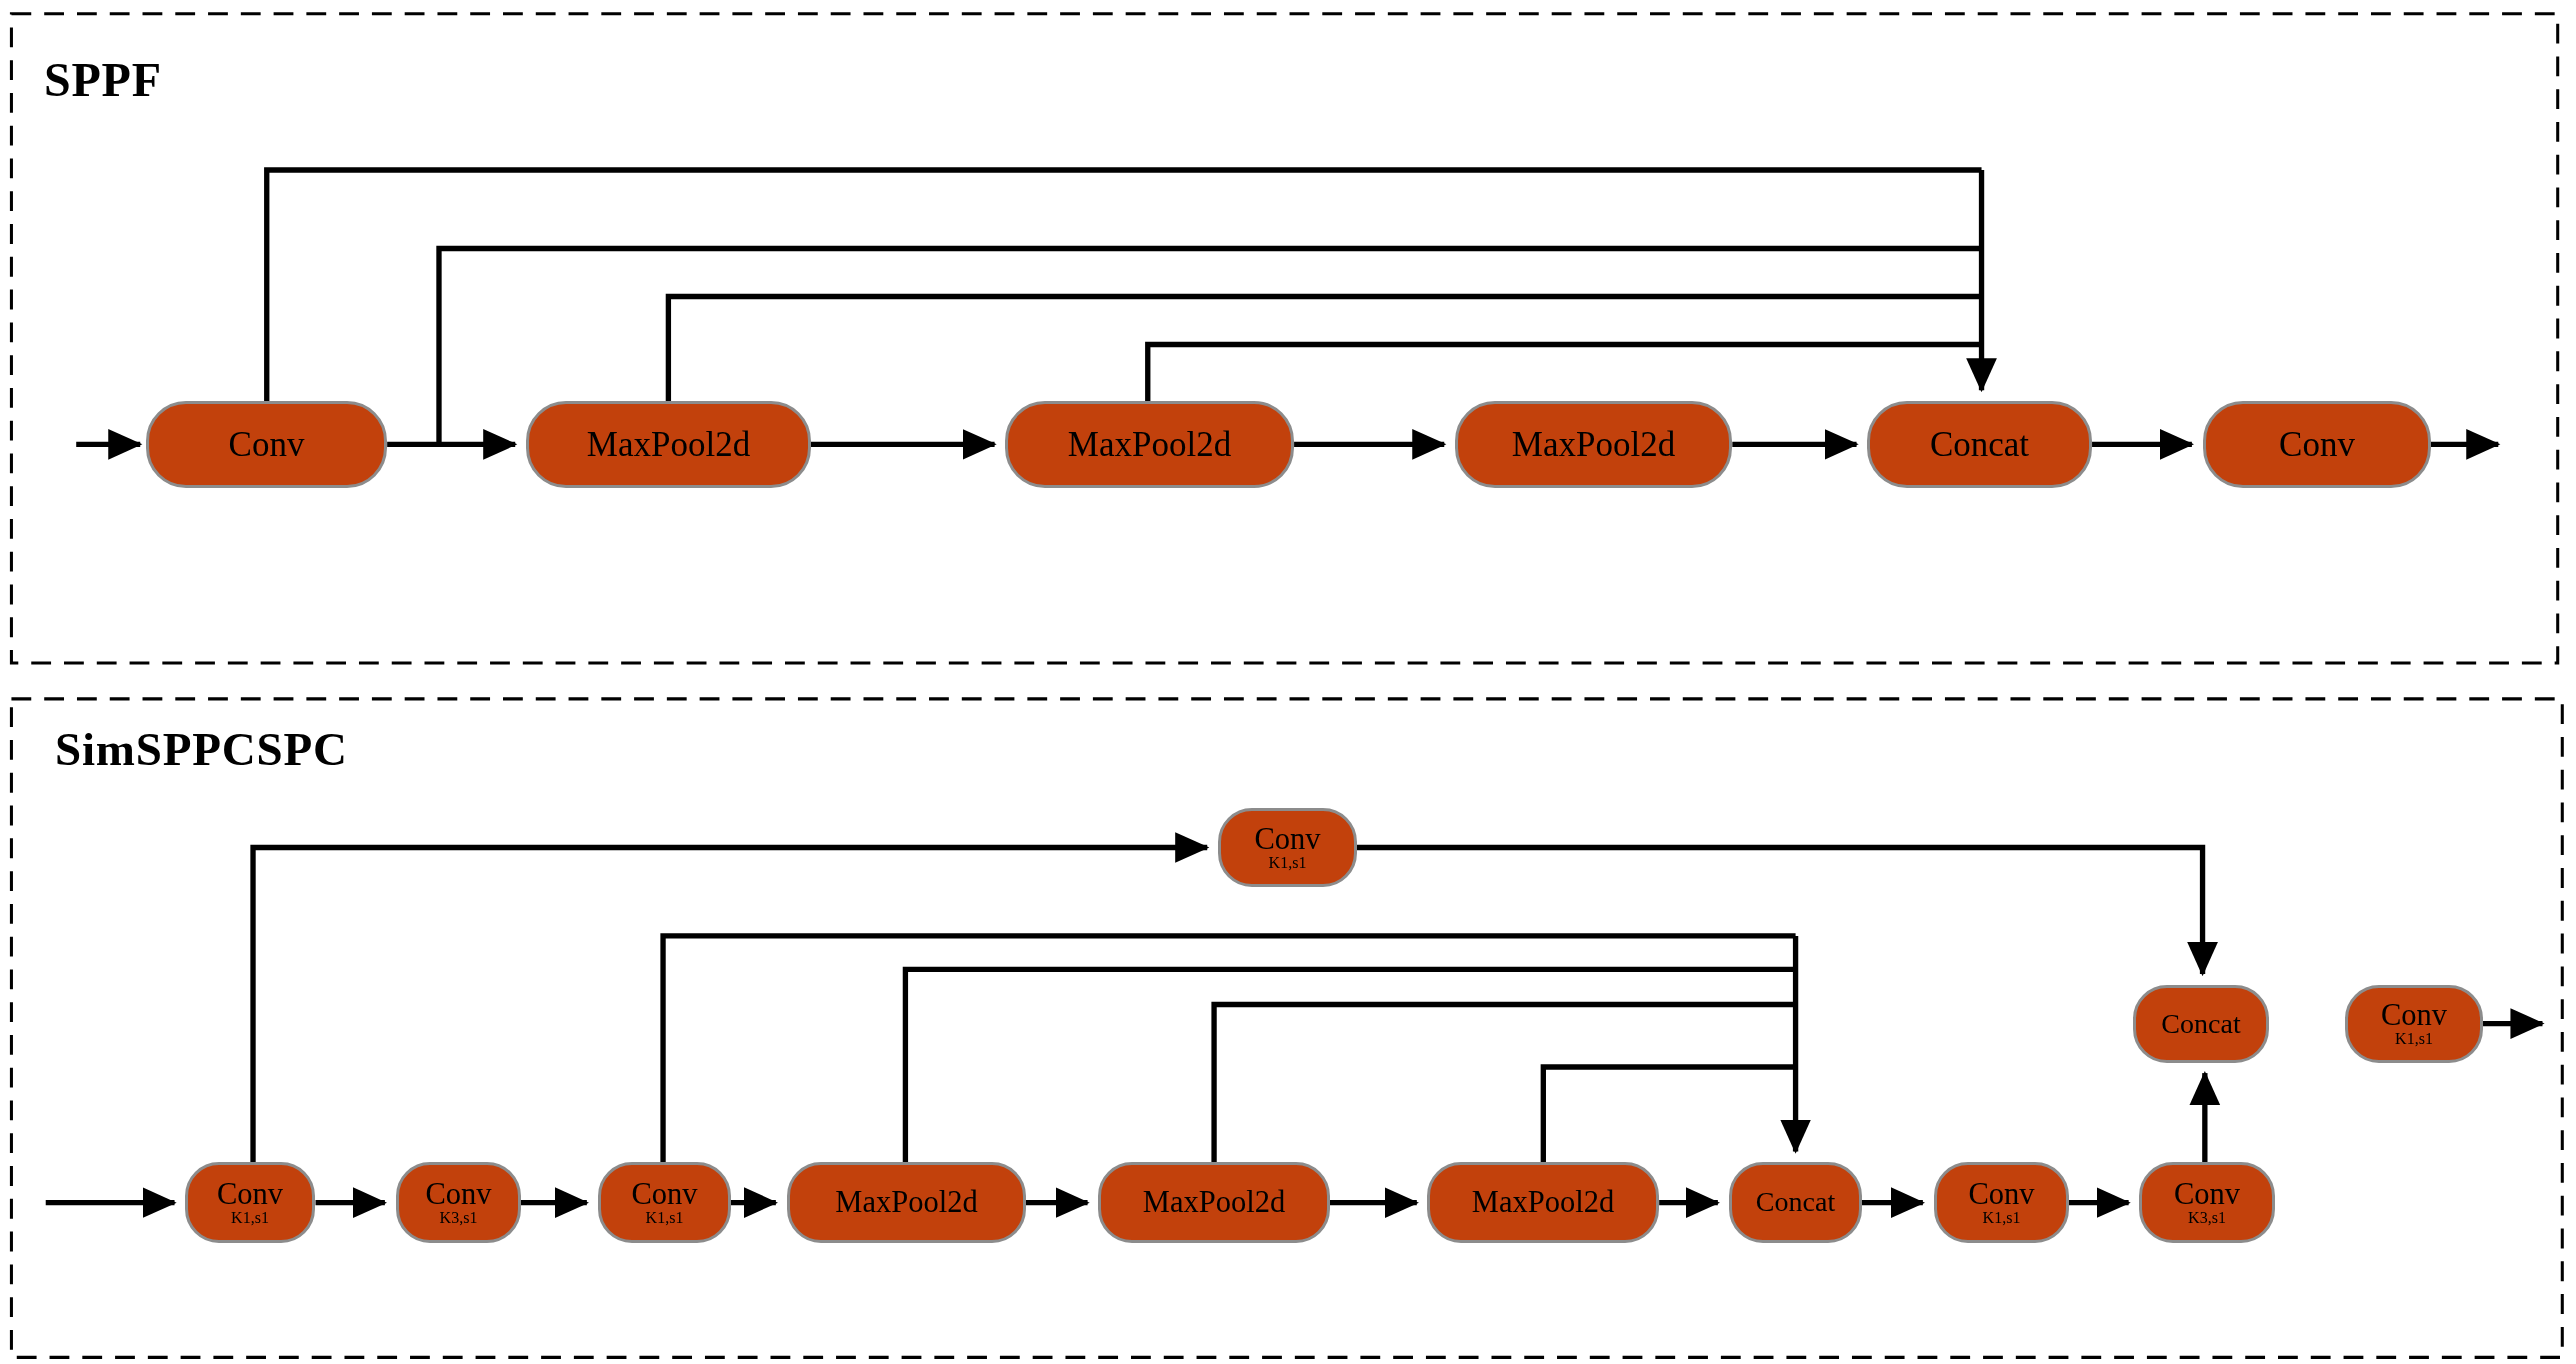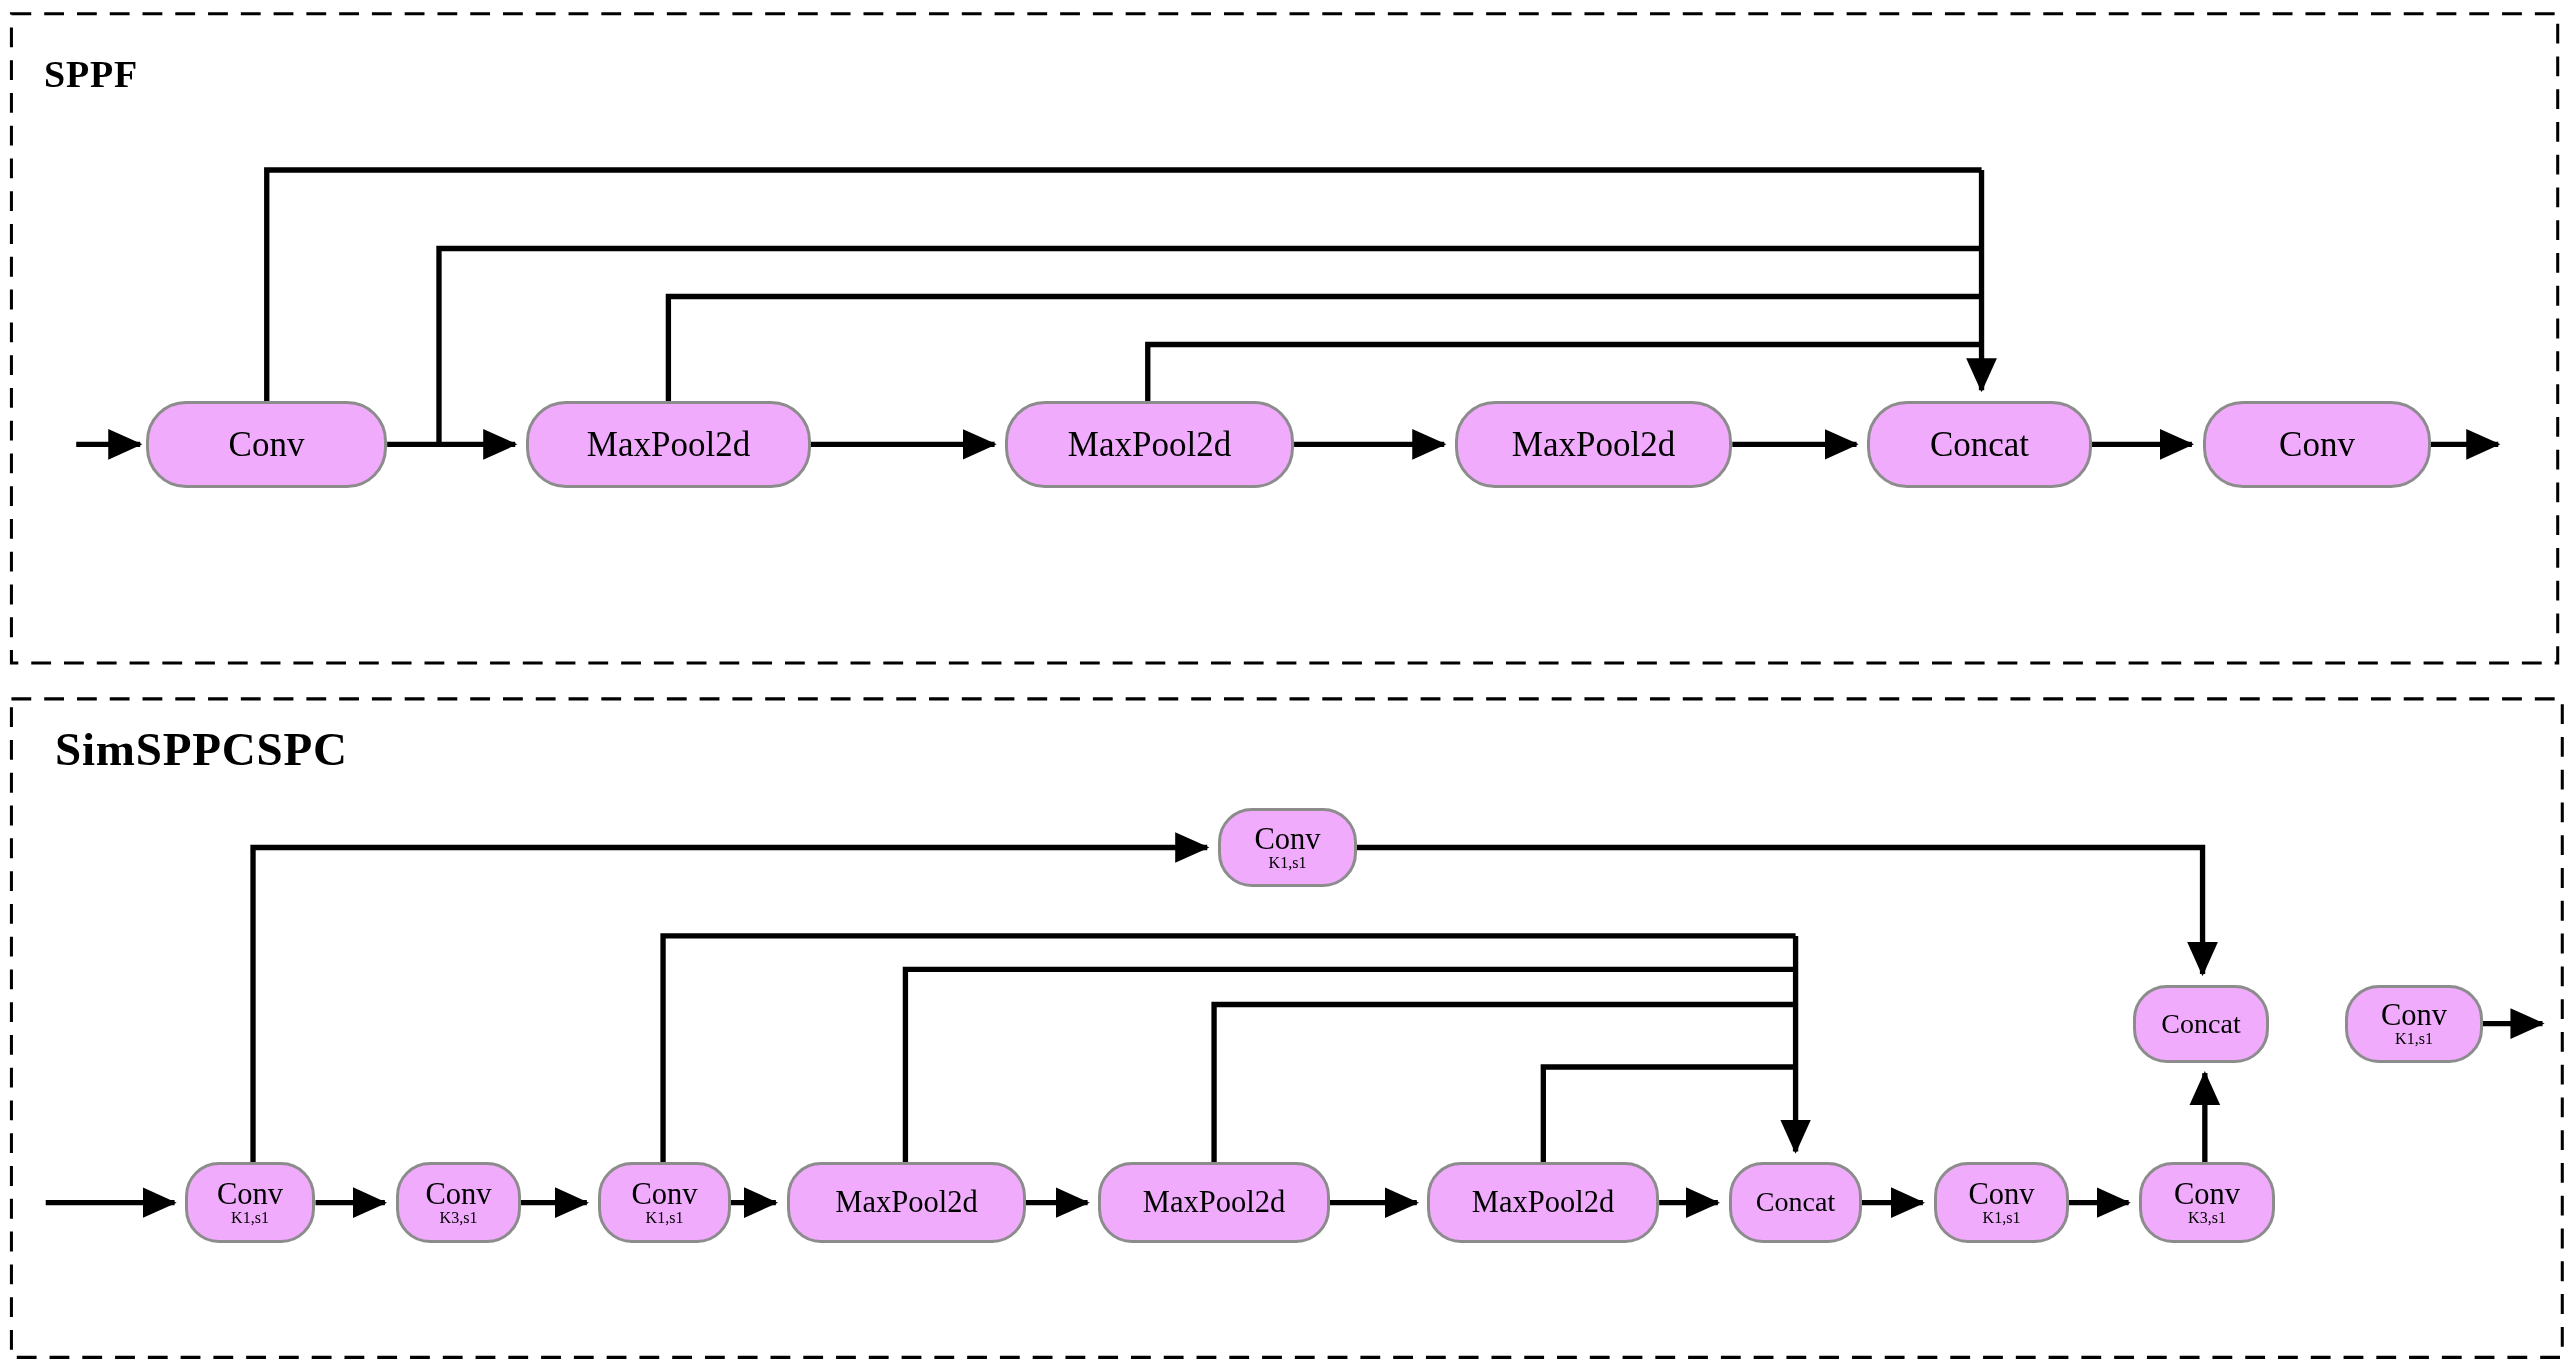--- a/index.html
+++ b/index.html
@@ -1,28 +1,28 @@
 <!DOCTYPE html>
 <html style="font-size:12.2px"><head>
 <meta charset="utf-8">
 <style>
   html,body{margin:0;padding:0;background:#ffffff;}
   #canvas{position:relative;width:2576px;height:1365px;background:#ffffff;overflow:hidden;
           font-family:"Liberation Serif",serif;}
   #wires{position:absolute;left:0;top:0;width:2576px;height:1365px;z-index:1;}
-  .node{position:absolute;box-sizing:border-box;background:#f0abfc;border:3.8px solid #8c8c8c;
+  .node{position:absolute;box-sizing:border-box;background:#c2410c;border:3.8px solid #8c8c8c;
         border-radius:40px;display:flex;flex-direction:column;align-items:center;justify-content:center;
         color:#000;line-height:1.02;z-index:2;text-align:center;}
   .node .lbl{font-size:35px;}
   .node.two .lbl{font-size:31px;}
   .node.two .sub{font-size:16px;}
   .node.small{border-radius:34px;}
   .node.small .lbl{font-size:30.5px;}
   .title{position:absolute;font-weight:bold;color:#000;z-index:3;letter-spacing:0.8px;}
-  #sppf-title{left:44px;top:52px;font-size:38px;}
+  #sppf-title{left:44px;top:52px;font-size:48px;}
   #sim-title{left:43px;top:722px;font-size:47px;margin-left:12px;}
 </style>
 </head>
 <body>
 
 <div id="canvas">
 
   <svg id="wires" viewBox="0 0 3380 1791" xmlns="http://www.w3.org/2000/svg">
     <defs>
       <marker id="ah" viewBox="0 0 10 10" refX="7.5" refY="5" markerWidth="8" markerHeight="8" orient="auto" markerUnits="strokeWidth">

